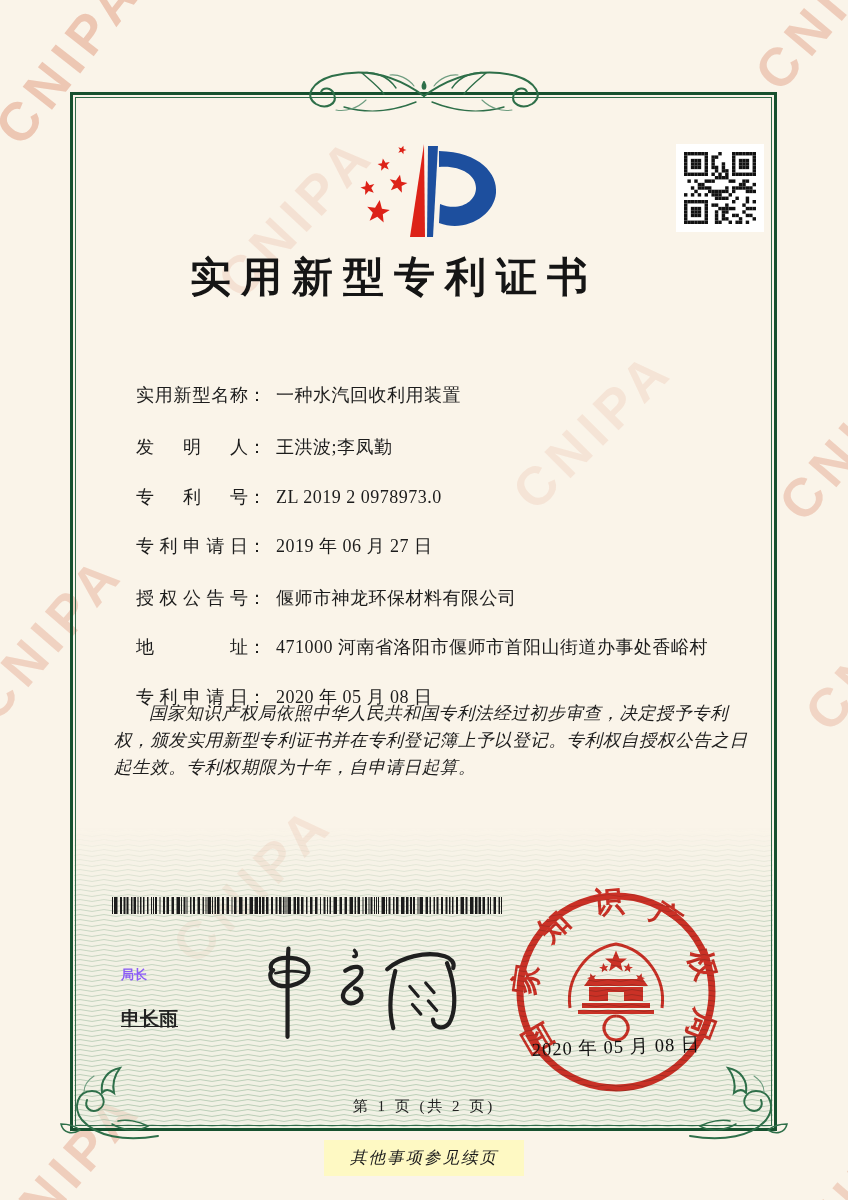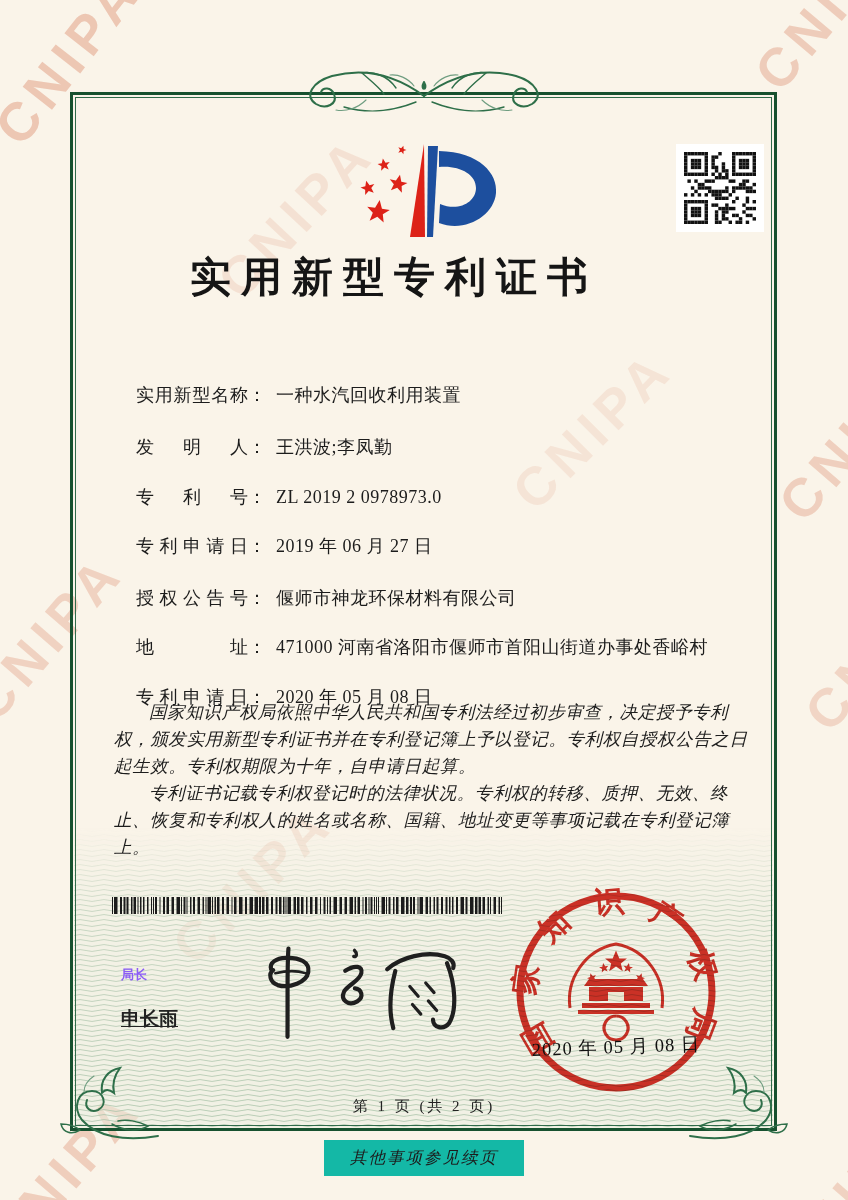--- a/index.html
+++ b/index.html
@@ -54,35 +54,35 @@
   .flabel{display:inline-block;width:112px;text-align:justify;text-align-last:justify;}
   .colon{margin-right:10px;}
   .fvalue{letter-spacing:.5px;}
   .grant-no{position:absolute;left:336px;top:0;white-space:nowrap;}
   .grant-no .flabel{width:96px;}
   
   .paras{
     position:absolute;left:114px;top:700px;width:636px;
     font-size:17.5px;line-height:27px;font-style:italic;letter-spacing:.6px;color:#1d1d1d;
   }
-  .paras p{margin:0;text-indent:2em;font-family:Liberation Mono, monospace;}
+  .paras p{margin:0;text-indent:2em;}
   
   .barcode{position:absolute;left:112px;top:897px;}
   .sig-title{position:absolute;left:121px;top:966px;font-family:"Liberation Sans","DejaVu Sans",sans-serif;font-size:13px;font-weight:600;color:#8b5cf6;}
   .sig-name{position:absolute;left:121px;top:1006px;font-family:"Liberation Sans","DejaVu Sans",sans-serif;font-size:19px;font-weight:600;color:#222;text-decoration:underline;}
   .signature{position:absolute;left:260px;top:940px;width:214px;height:104px;transform:rotate(-2deg);}
   .seal{position:absolute;left:502px;top:878px;width:228px;height:228px;opacity:.95;mix-blend-mode:multiply;}
   .seal-date{
     position:absolute;left:512px;top:1034px;width:208px;text-align:center;
     font-size:18.5px;letter-spacing:1px;color:#101010;transform:rotate(-2deg);
   }
   .page-info{position:absolute;left:0;top:1097px;width:848px;text-align:center;font-size:15px;letter-spacing:3px;color:#222;}
   .footer-note{
     position:absolute;left:424px;top:1140px;transform:translateX(-50%);
-    background:#14b8a6;padding:7px 26px;font-size:16.5px;font-style:italic;letter-spacing:2px;color:#1d1d1d;
+    background:#fef9c3;padding:7px 26px;font-size:16.5px;font-style:italic;letter-spacing:2px;color:#1d1d1d;
   }
 </style>
 </head>
 <body>
 
 <div class="page">
 
   <div class="wm wm1">CNIPA</div>
   <div class="wm wm2">CNIPA</div>
   <div class="wm wm3">CNIPA</div>
@@ -401,21 +401,20 @@
     <div class="row r5">
       <span class="flabel">地址</span><span class="colon">：</span><span class="fvalue">471000 河南省洛阳市偃师市首阳山街道办事处香峪村</span>
     </div>
     <div class="row r6">
       <span class="flabel">专利申请日</span><span class="colon">：</span><span class="fvalue">2020 年 05 月 08 日</span>
     </div>
   </div>
 
   <div class="paras">
     <p>国家知识产权局依照中华人民共和国专利法经过初步审查，决定授予专利权，颁发实用新型专利证书并在专利登记簿上予以登记。专利权自授权公告之日起生效。专利权期限为十年，自申请日起算。</p>
-    <p>专利证书记载专利权登记时的法律状况。专利权的转移、质押、无效、终止、恢复和专利权人的姓名或名称、国籍、地址变更等事项记载在专利登记簿上。</p>
   </div>
 
   <svg class="barcode" id="barcode-svg" width="394" height="17">
       <rect x="0" y="0" width="1" height="17" fill="#1b1b1b"></rect>
       <rect x="2" y="0" width="3.5" height="17" fill="#1b1b1b"></rect>
       <rect x="8" y="0" width="2" height="17" fill="#1b1b1b"></rect>
       <rect x="11.5" y="0" width="2" height="17" fill="#1b1b1b"></rect>
       <rect x="14.5" y="0" width="2" height="17" fill="#1b1b1b"></rect>
       <rect x="19" y="0" width="1.5" height="17" fill="#1b1b1b"></rect>
       <rect x="21.5" y="0" width="2.5" height="17" fill="#1b1b1b"></rect>

